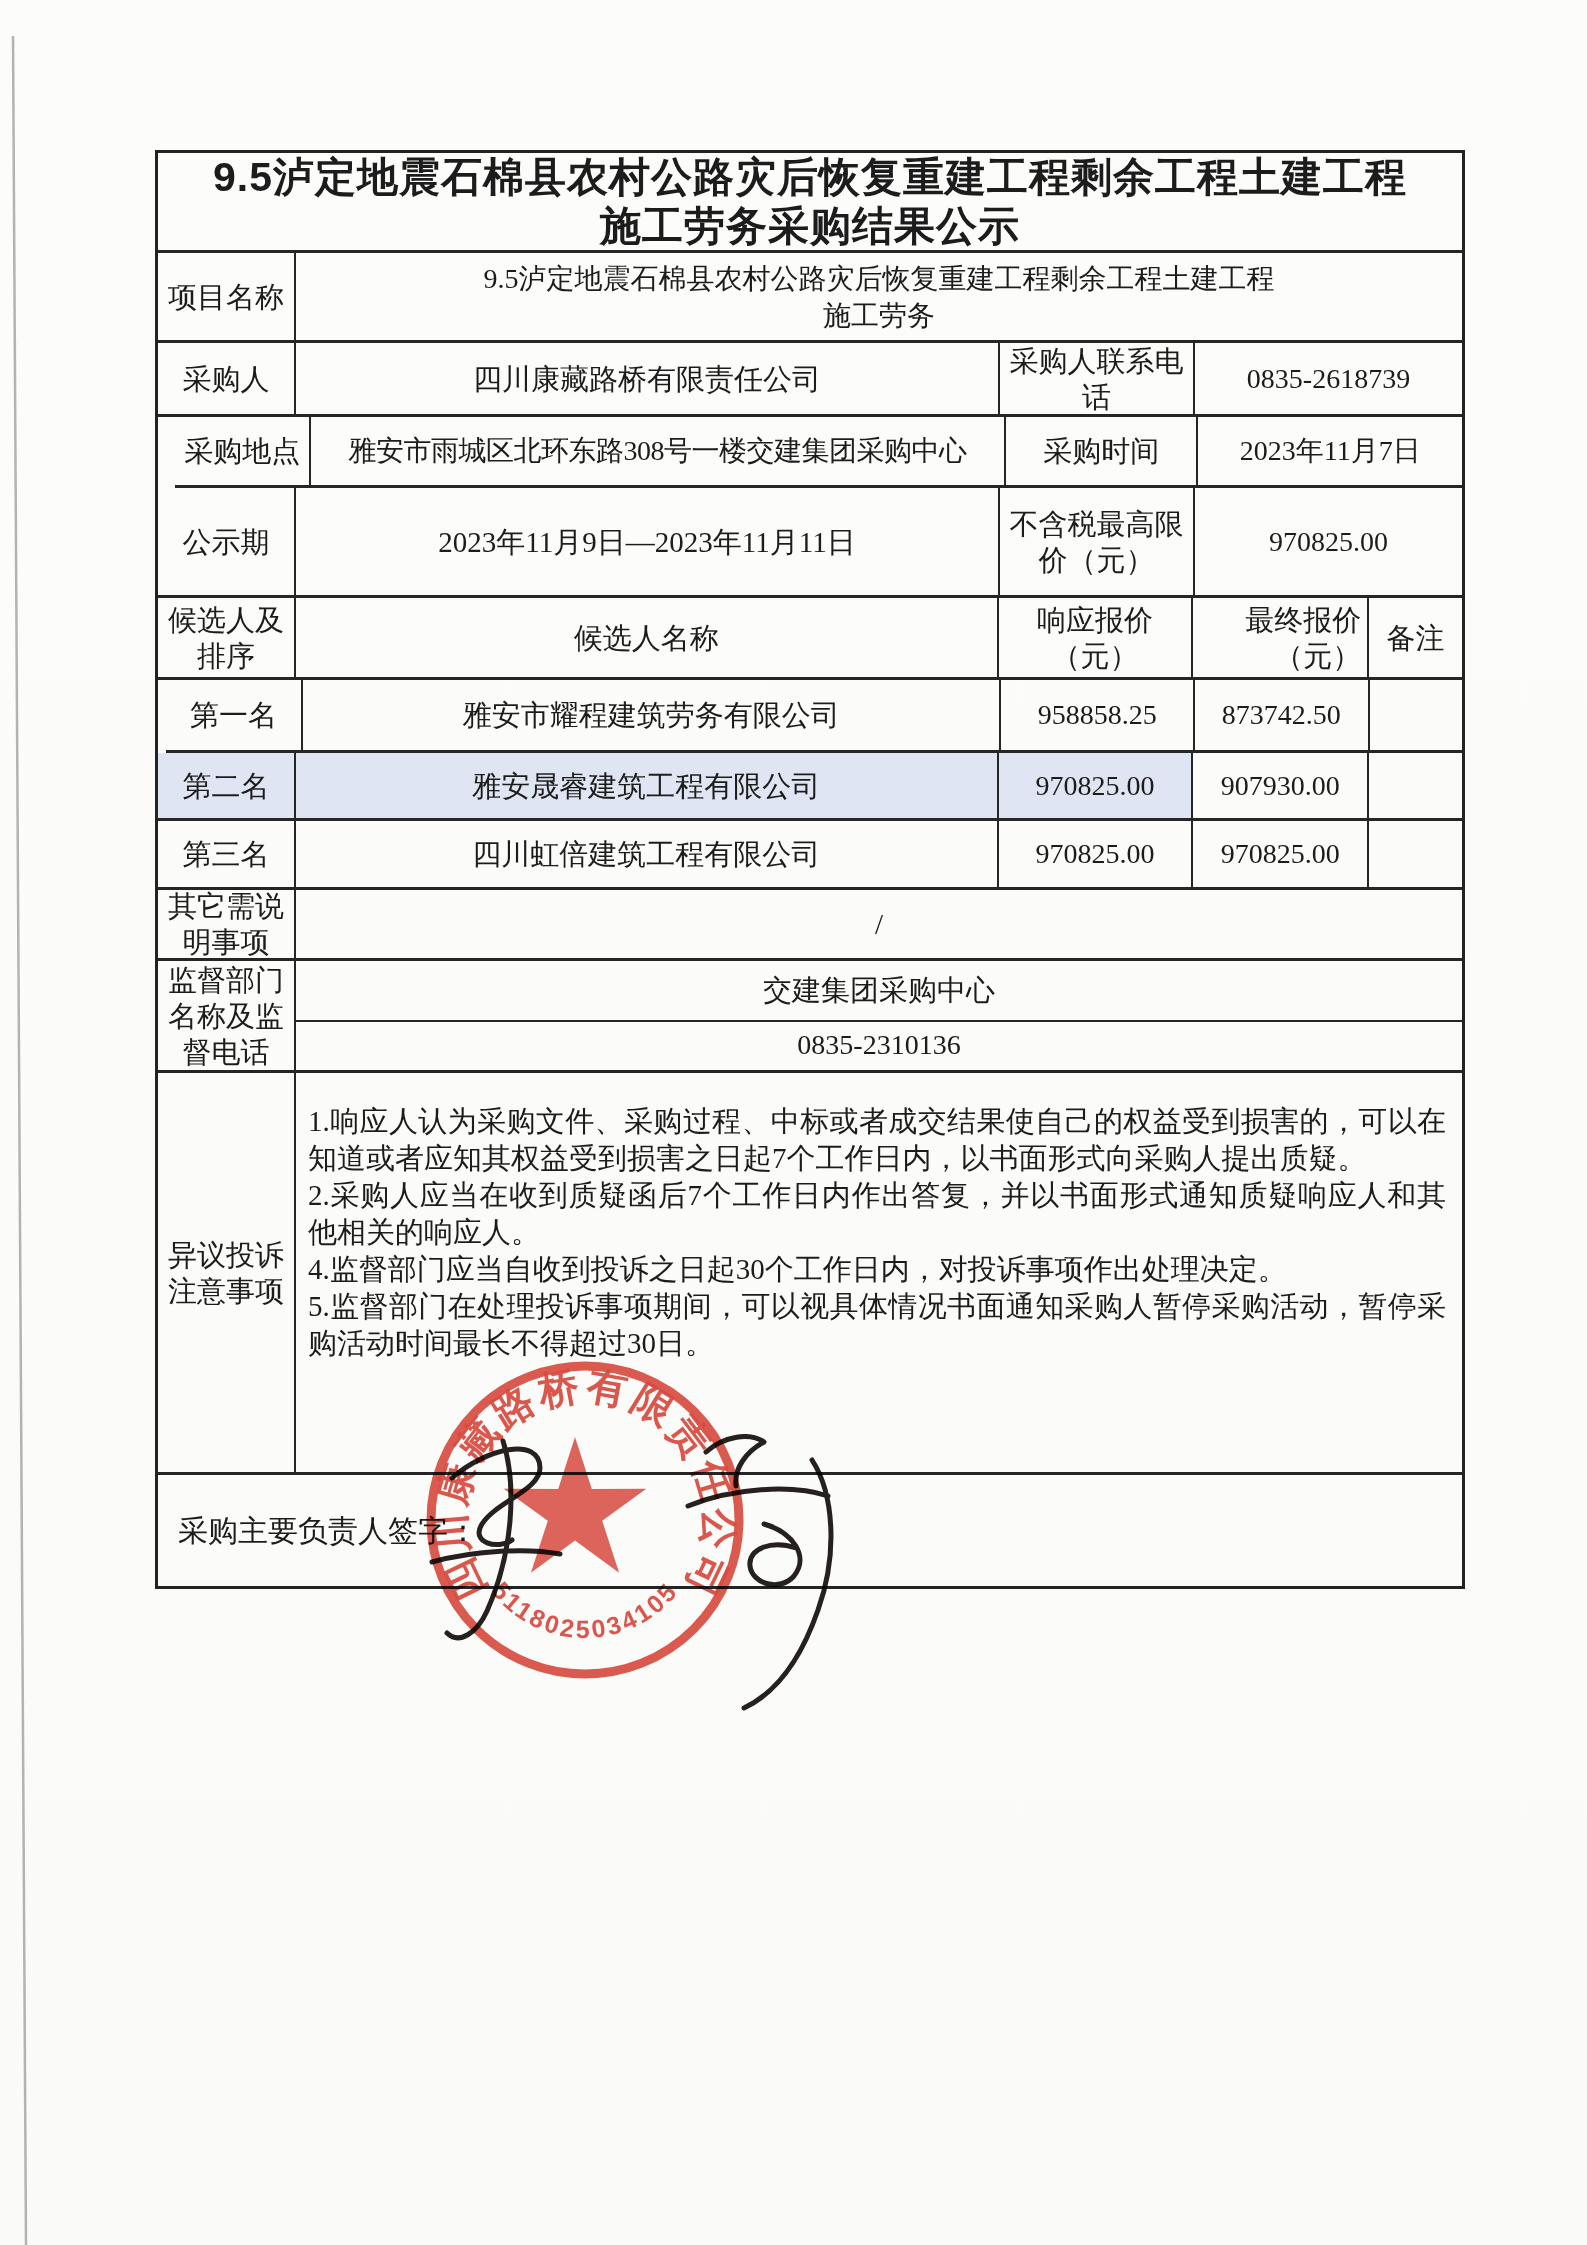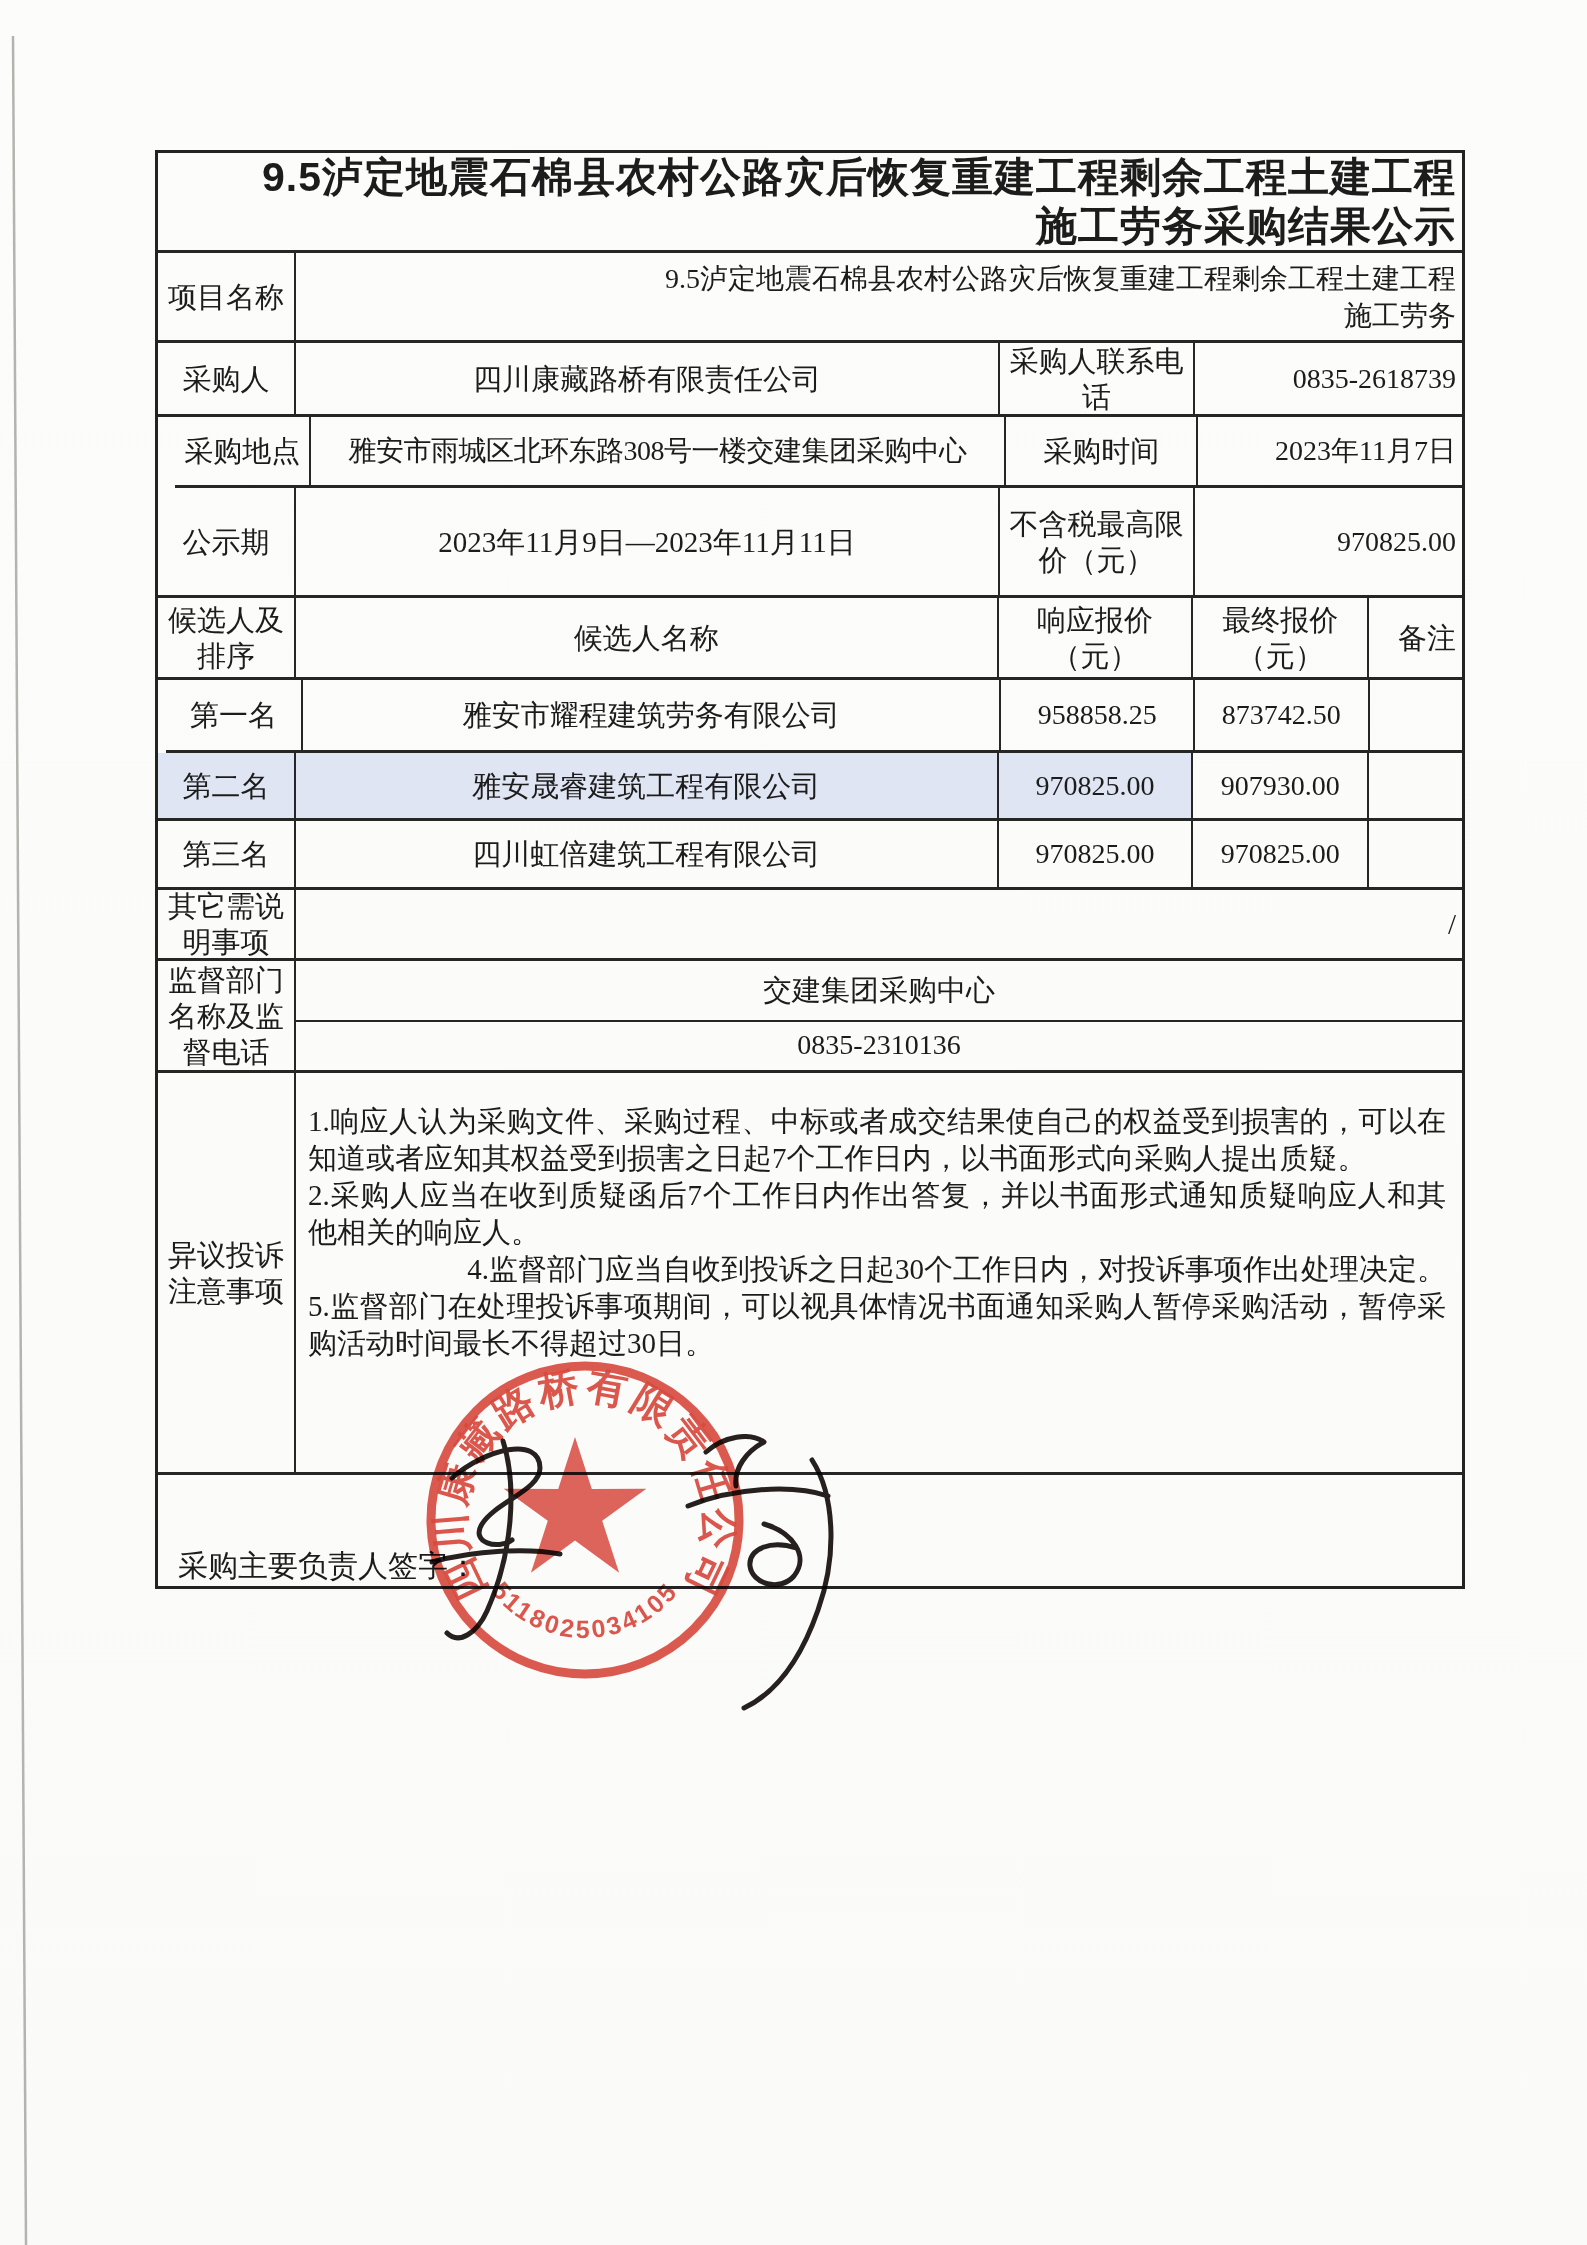--- a/index.html
+++ b/index.html
@@ -24,25 +24,25 @@
   .row { display:flex; border-bottom:3px solid #262626; }
   .row:last-child { border-bottom:none; }
   .cell {
     border-right:2px solid #262626;
     display:flex; flex-direction:column;
     align-items:center; justify-content:center;
     text-align:center;
     font-size:29px; line-height:36px;
     padding:2px 6px;
   }
-  .cell:last-child { border-right:none;align-items:flex-end; }
+  .cell:last-child { border-right:none; }
   .cA { width:138px; }
   .cB { width:704px; }
   .cC { width:195px; }
-  .cD { width:176px; }
+  .cD { width:176px;text-align:right; }
   .cE { width:93px; }
   .cDE { width:267px; }
   .cBE { width:1166px; }
   .r-title   { height:100px; }
   .r-project { height:90px; }
   .r-purch   { height:74px; }
   .r-loc     { height:71px;margin-left:17px; }
   .r-pub     { height:110px; }
   .r-header  { height:82px; }
   .r-cand1   { height:73px;margin-left:8px; }

